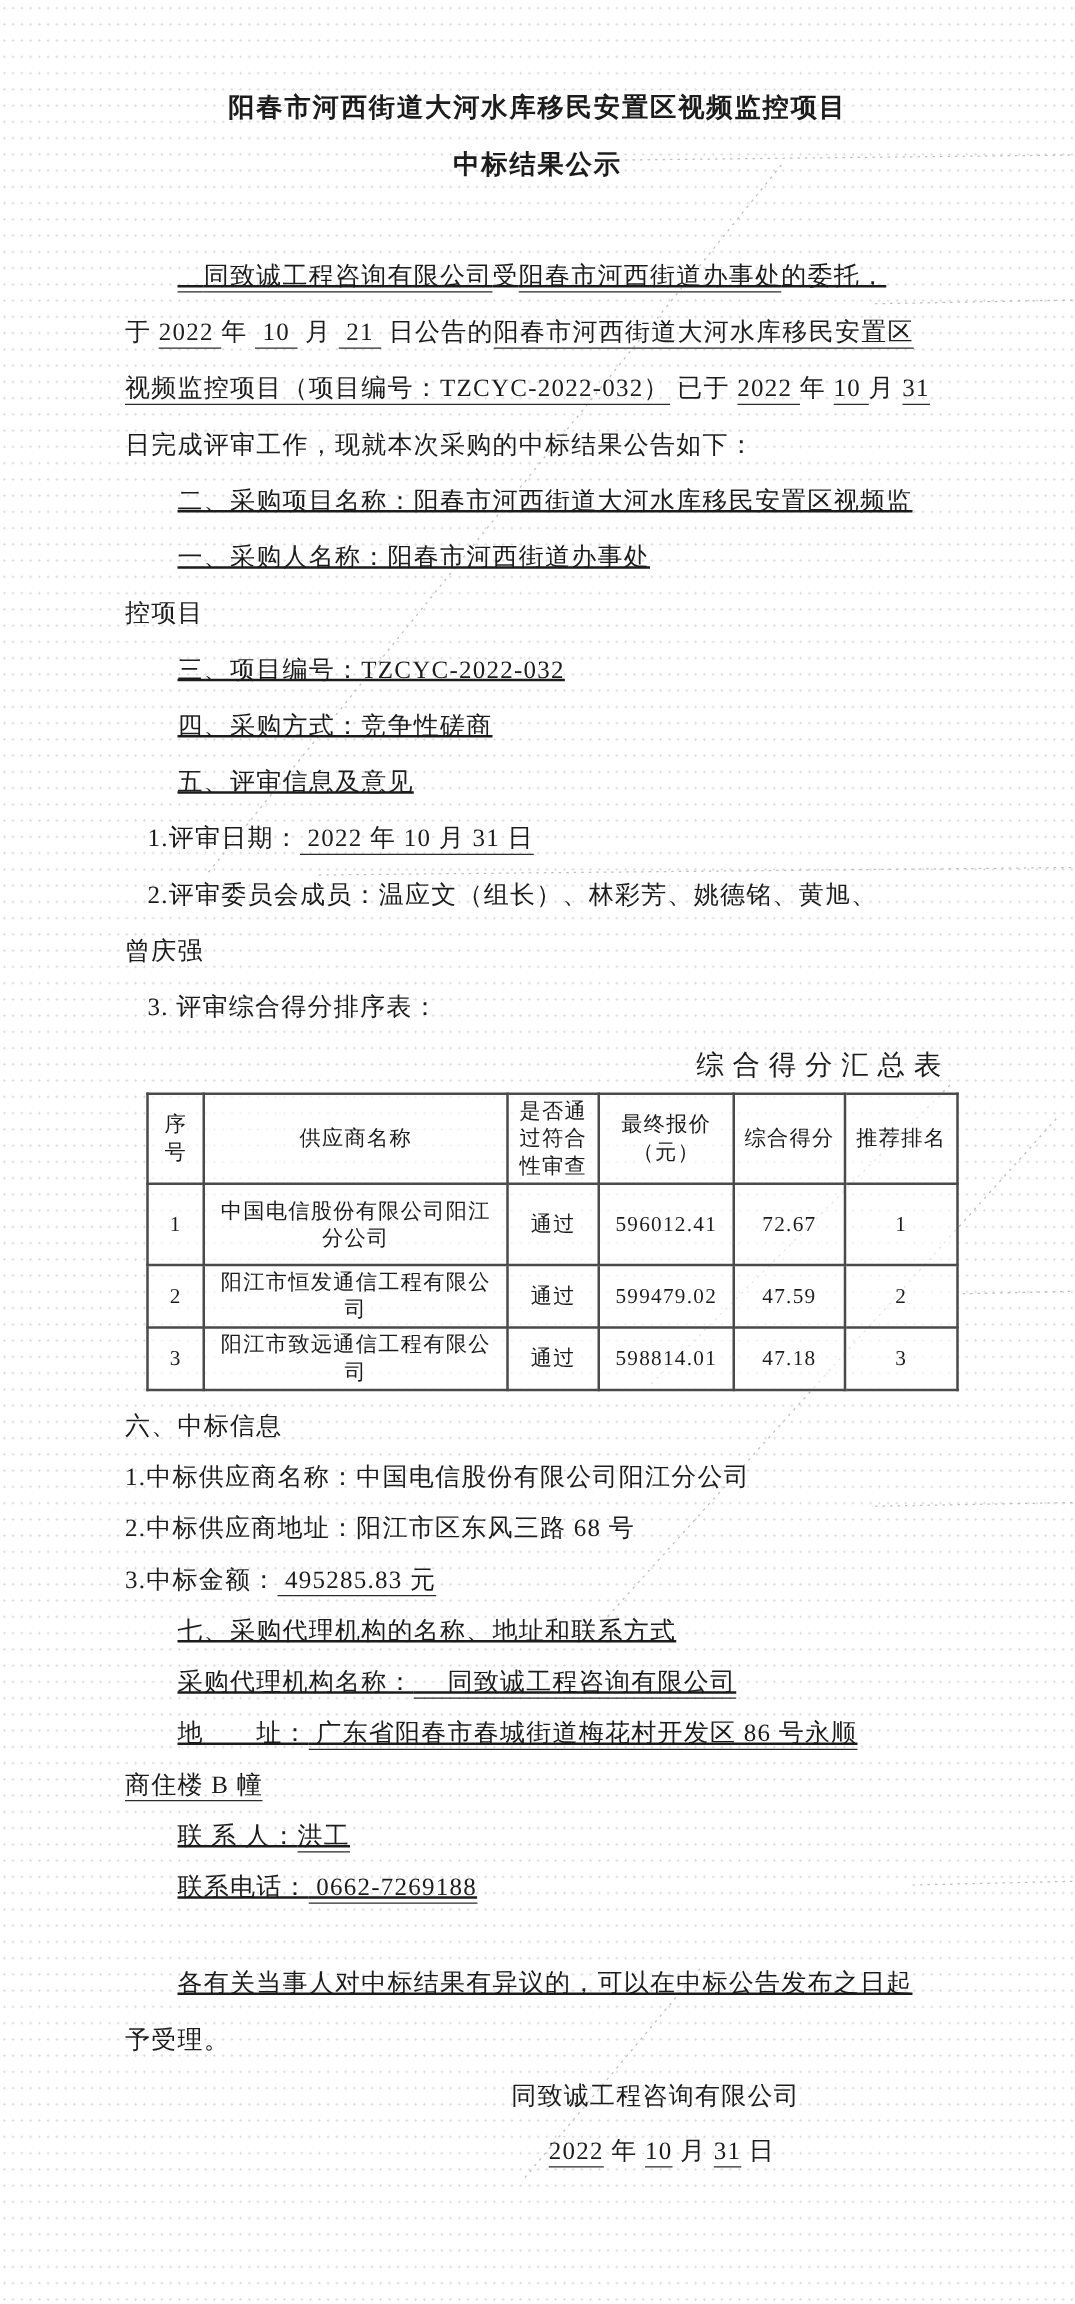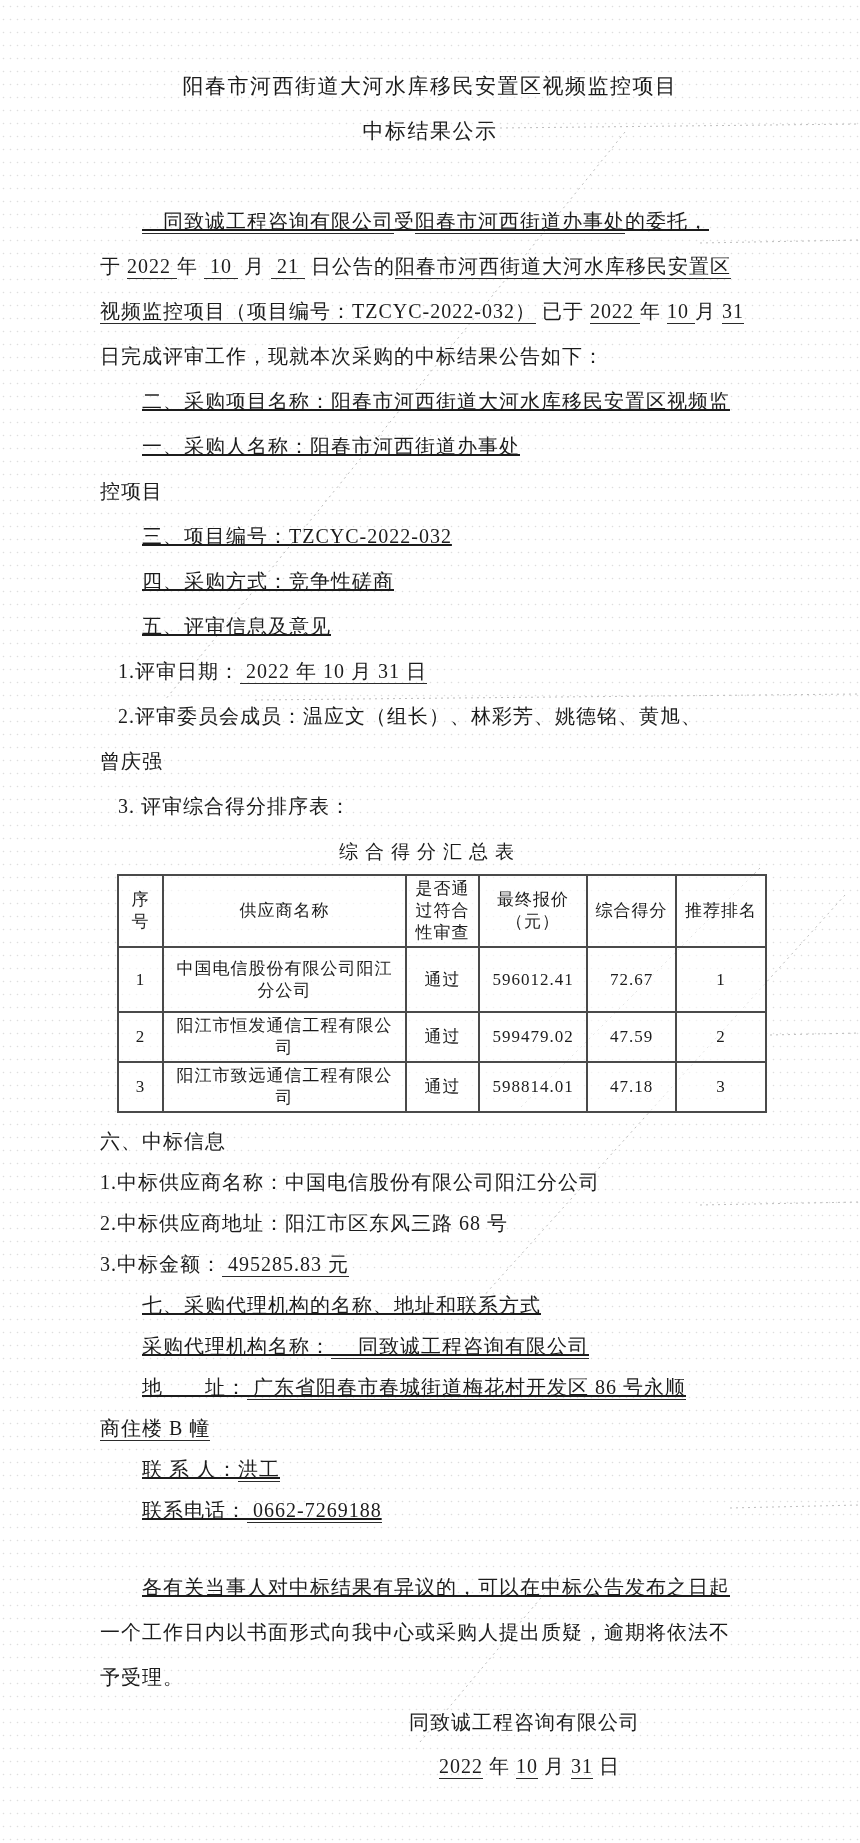--- a/index.html
+++ b/index.html
@@ -12,36 +12,36 @@
   .page{
     position:relative;width:860px;height:1843px;box-sizing:border-box;
     padding-top:64px;
     
     background-image:radial-gradient(circle, rgba(145,145,145,0.30) 0.8px, transparent 1.05px);
     background-size:7px 13px;
   }
   .artifacts{position:absolute;inset:0;width:860px;height:1843px;pointer-events:none;}
   .content{position:relative;padding:0 100px;}
   h1.doc-title,h2.doc-subtitle{
-    margin:0;font-size:21px;font-weight:normal;text-align:center;
+    margin:0;font-size:21px;font-weight:bold;text-align:center;
     line-height:45px;height:45px;letter-spacing:1.5px;
   }
   .spacer45{height:45px;}
   .line{
     line-height:45px;height:45px;font-size:20px;letter-spacing:1px;
     white-space:nowrap;
   }
   .line span{white-space:pre-wrap;}
   .a-center{text-align:left;}
   .a-right{text-align:right;}
   .ind-1{padding-left:18px;}
   .ind-2{padding-left:42px;text-decoration:underline;}
   .u{border-bottom:1px solid #2b2b2b;padding-bottom:1px;}
   .table-title{
-    font-size:19px;letter-spacing:7px;text-align:center;
+    font-size:22px;letter-spacing:7px;text-align:right;
     line-height:45px;height:45px;
   }
   table.score{
     border-collapse:collapse;margin-left:17px;width:648px;table-layout:fixed;
     background:rgba(255,255,255,0.6);
   }
   table.score td,table.score th{
     border:2px solid #4a4a4a;font-weight:normal;font-size:17px;
     text-align:center;vertical-align:middle;padding:2px 5px;line-height:22px;
     letter-spacing:1px;box-sizing:border-box;
@@ -154,21 +154,20 @@
         <div class="line ind-2"><span>七、采购代理机构的名称、地址和联系方式</span></div>
         <div class="line ind-2"><span>采购代理机构名称：</span><span class="u">　 同致诚工程咨询有限公司</span></div>
         <div class="line ind-2"><span>地　　址：</span><span class="u"> 广东省阳春市春城街道梅花村开发区 86 号永顺</span></div>
         <div class="line a-center"><span class="u">商住楼 B 幢</span></div>
         <div class="line ind-2"><span>联 系 人：</span><span class="u">洪工</span></div>
         <div class="line ind-2"><span>联系电话：</span><span class="u"> 0662-7269188</span></div>
       </div>
 
     <div class="notice-block">
         <div class="line ind-2"><span>各有关当事人对中标结果有异议的，可以在中标公告发布之日起</span></div>
-        <div class="line"><span>一个工作日内以书面形式向我中心或采购人提出质疑，逾期将依法不</span></div>
         <div class="line"><span>予受理。</span></div>
       </div>
 
     <div class="sig-block">
         <div class="line a-right" style="padding-right: 120px;"><span>同致诚工程咨询有限公司</span></div>
         <div class="line a-right" style="padding-right: 140px;"><span class="u">2022</span><span> 年 </span><span class="u">10</span><span> 月 </span><span class="u">31</span><span> 日</span></div>
       </div>
 
   </div>
 </div>

